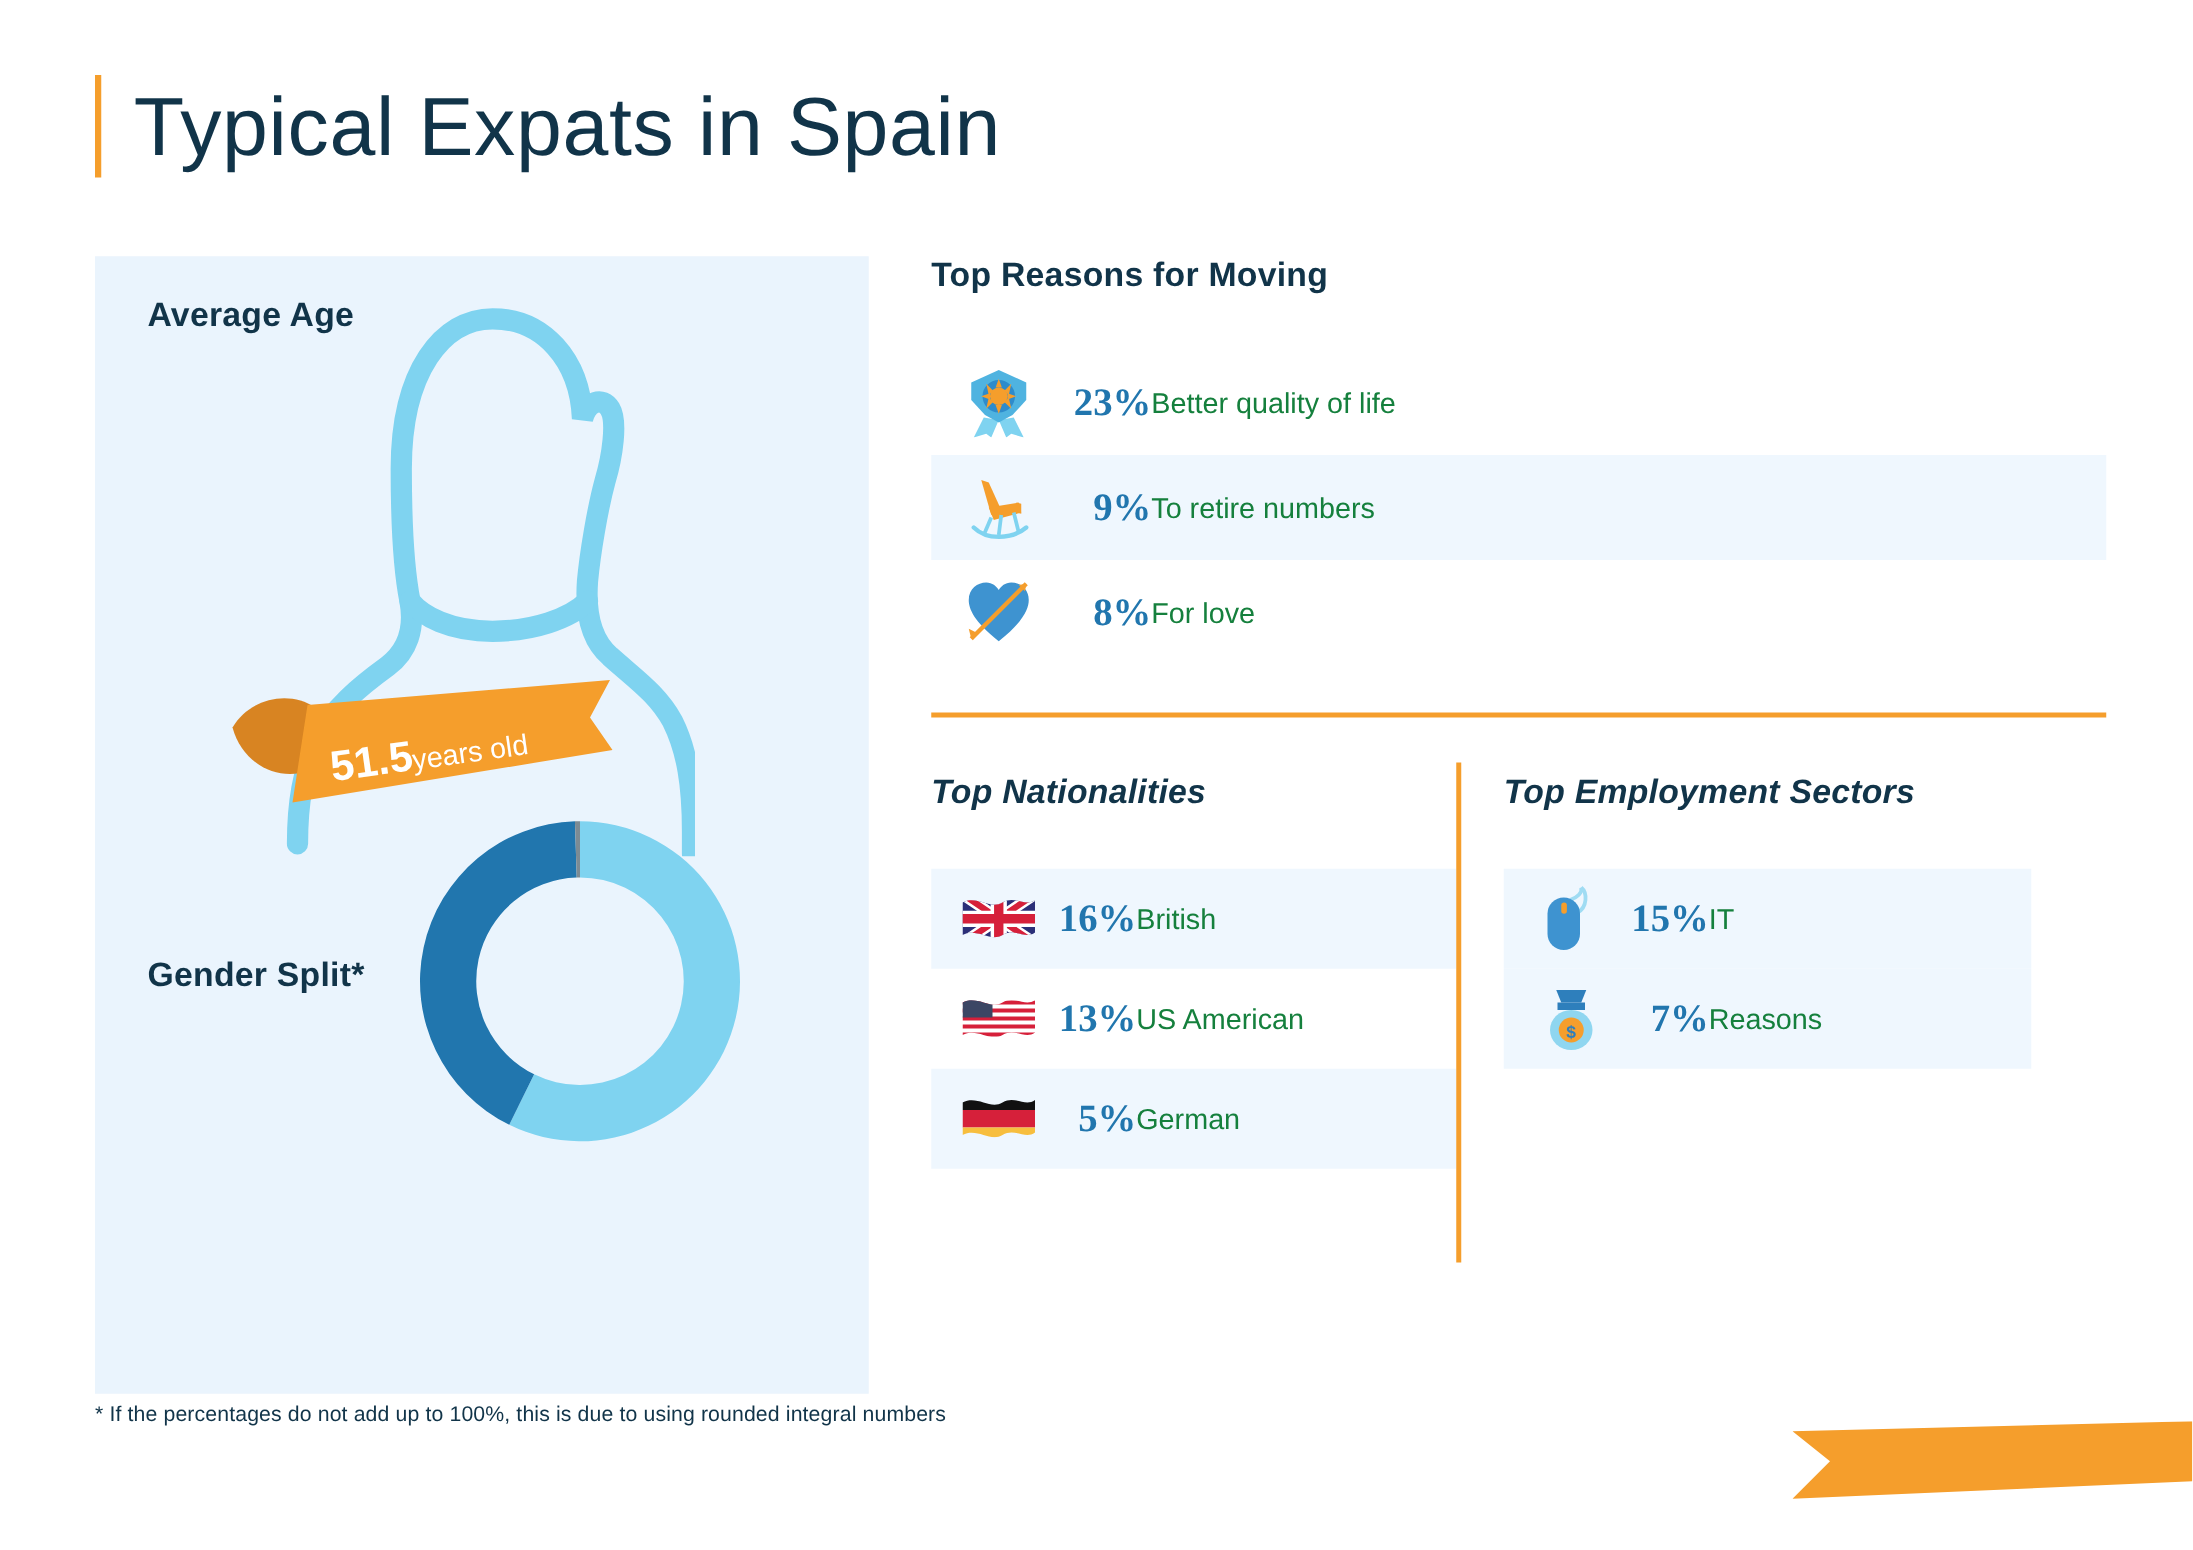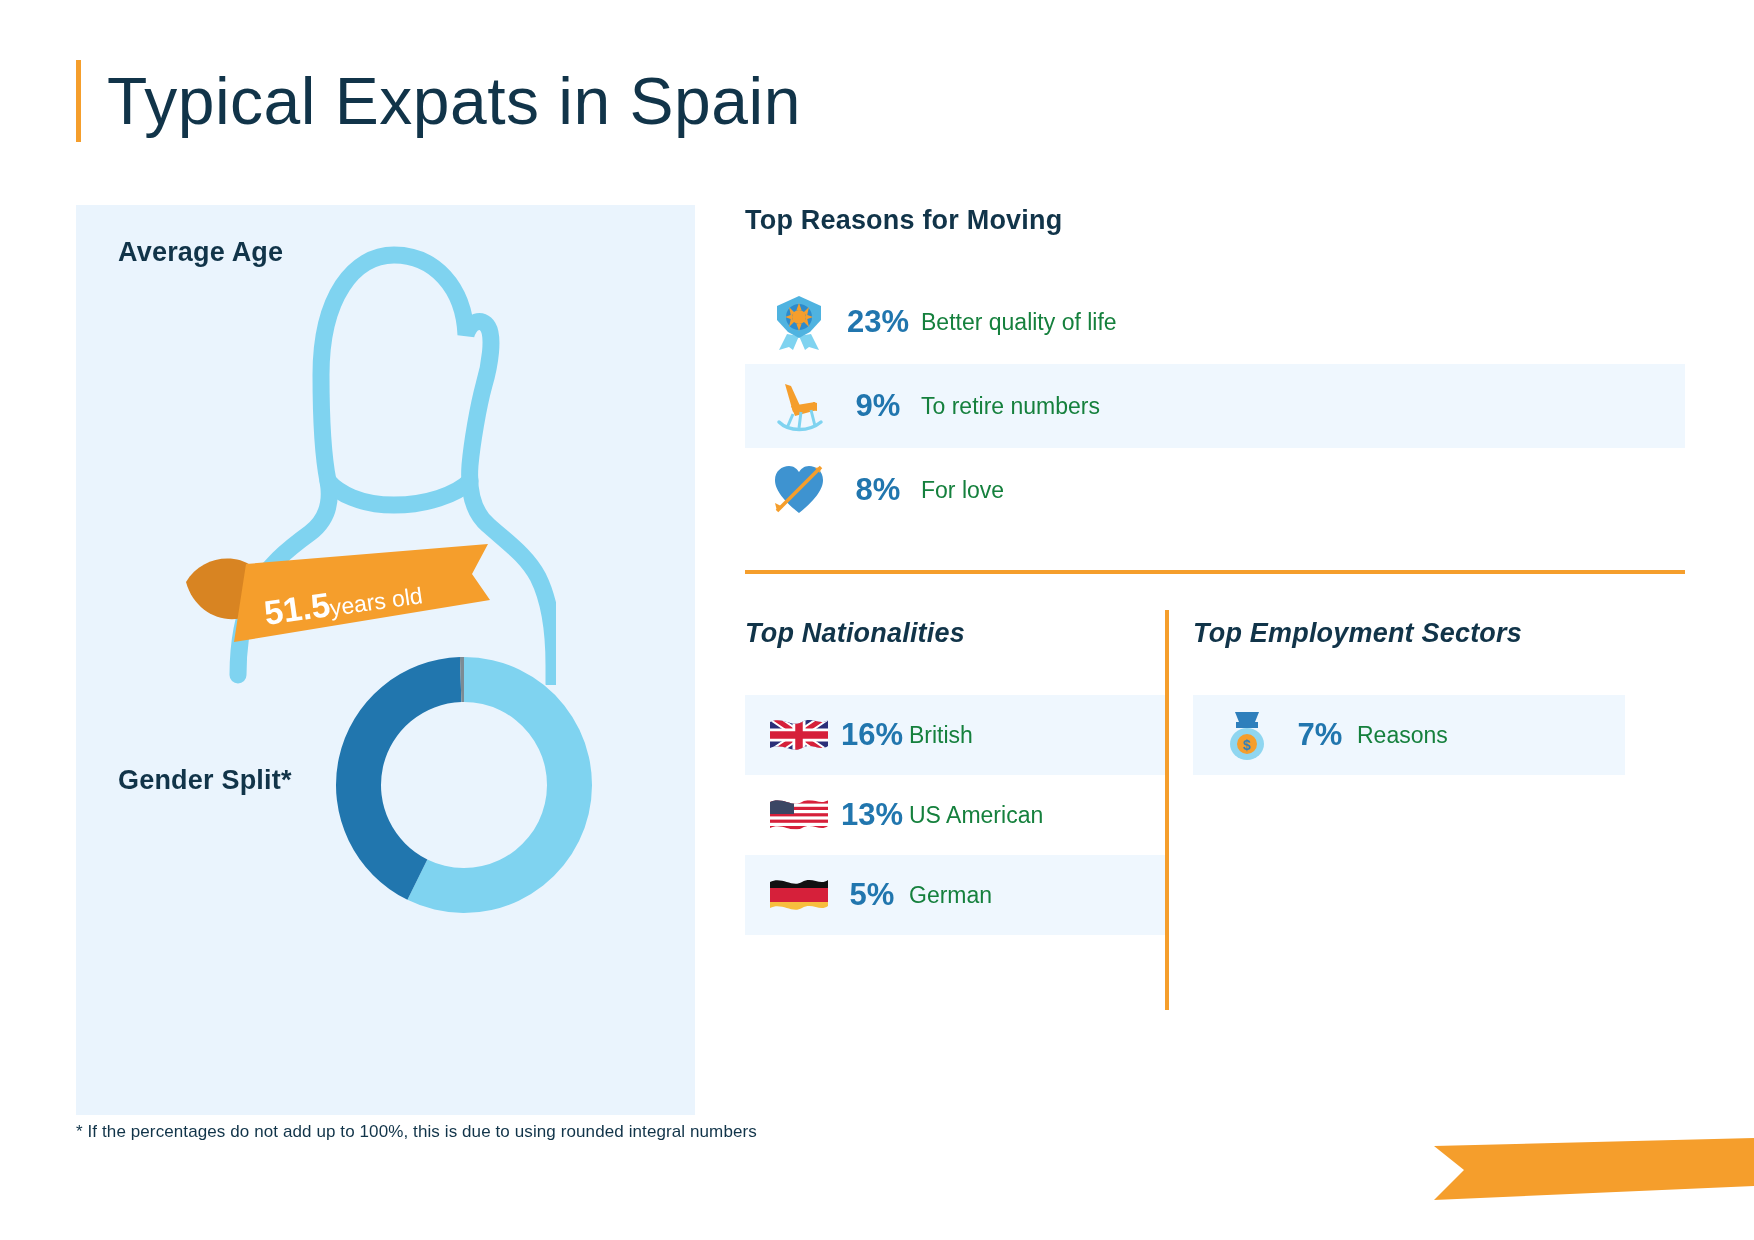--- a/index.html
+++ b/index.html
@@ -60,29 +60,29 @@
   .reasons .sec-h { margin-bottom: 44px; }
 
   .stat-row {
     display: flex; align-items: center;
     height: 84px; padding-left: 18px;
   }
   .stat-row.alt { background: #EFF7FE; }
   .stat-icon { width: 72px; flex: 0 0 72px; display: flex; align-items: center; justify-content: center; }
   .stat-pct {
     font-size: 31px; font-weight: 700; color: #2176AE;
-    width: 86px; flex: 0 0 86px; text-align: center;
+    width: 86px; flex: 0 0 86px; text-align: right; font-family: Liberation Serif, serif;
   }
   .stat-lbl { font-size: 23px; color: #15803d; font-weight: 400; }
 
   .divider-h { height: 4px; background: #F59E2C; margin: 38px 0 0 0; width: 940px; }
 
   .bottom-cols { display: flex; margin-top: 44px; }
   .col-nat { width: 420px; }
-  .col-emp { width: 460px; padding-left: 28px; position: relative; }
+  .col-emp { width: 460px; padding-left: 38px; position: relative; }
   .col-emp:before {
     content: ""; position: absolute; left: 0; top: -8px;
     width: 4px; height: 400px; background: #F59E2C;
   }
   .bottom-cols .sec-h { margin-bottom: 46px; font-style: italic; }
   .col-nat .stat-row, .col-emp .stat-row { height: 80px; }
   .col-nat .stat-pct { width: 74px; flex: 0 0 74px; }
   .col-emp .stat-pct { width: 74px; flex: 0 0 74px; }
 
   
@@ -269,20 +269,32 @@
             </svg>
           </div>
           <div class="stat-pct">5%</div>
           <div class="stat-lbl">German</div>
         </div>
       </div>
 
       <div class="col-emp">
         <div class="sec-h">Top Employment Sectors</div>
 
+        <div class="stat-row alt">
+          <div class="stat-icon">
+            <svg width="50" height="54" viewBox="0 0 50 54">
+              <path d="M24 12 C30 10 34 6 33 2" stroke="#9FDCF3" stroke-width="3" fill="none"></path>
+              <path d="M33 2 C38 6 38 18 30 22" stroke="#9FDCF3" stroke-width="3" fill="none"></path>
+              <rect x="6" y="10" width="26" height="42" rx="13" fill="#3E93D0"></rect>
+              <rect x="17" y="14" width="4.5" height="9" rx="2.2" fill="#F59E2C"></rect>
+            </svg>
+          </div>
+          <div class="stat-pct">15%</div>
+          <div class="stat-lbl">IT</div>
+        </div>
 
 
         <div class="stat-row alt">
           <div class="stat-icon">
             <svg width="50" height="54" viewBox="0 0 50 54">
               <path d="M13 4 L37 4 L33 14 L17 14 Z" fill="#2E7FBC"></path>
               <rect x="14" y="14" width="22" height="6" fill="#2E7FBC"></rect>
               <ellipse cx="25" cy="36" rx="17" ry="16" fill="#8FD6F0"></ellipse>
               <circle cx="25" cy="36" r="10" fill="#F59E2C"></circle>
               <text x="25" y="42" text-anchor="middle" font-family="Liberation Sans, sans-serif" font-size="14" font-weight="700" fill="#2E7FBC">$</text>

